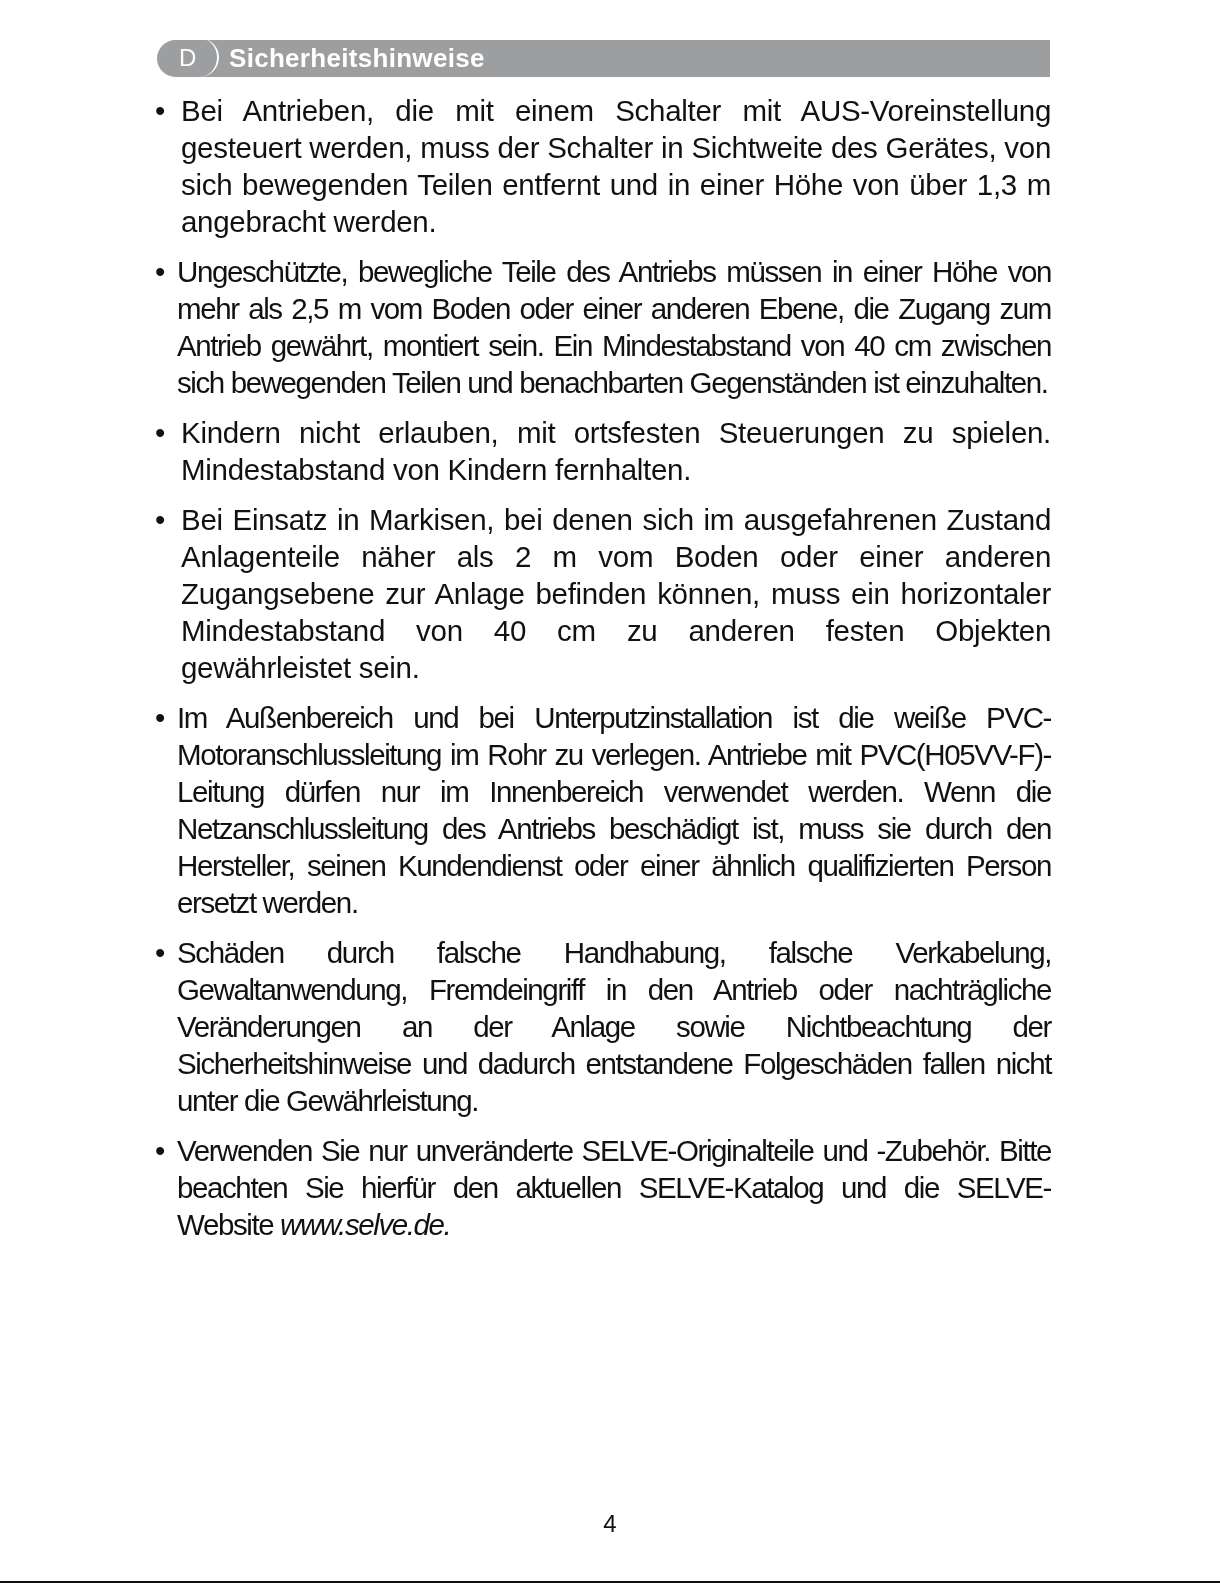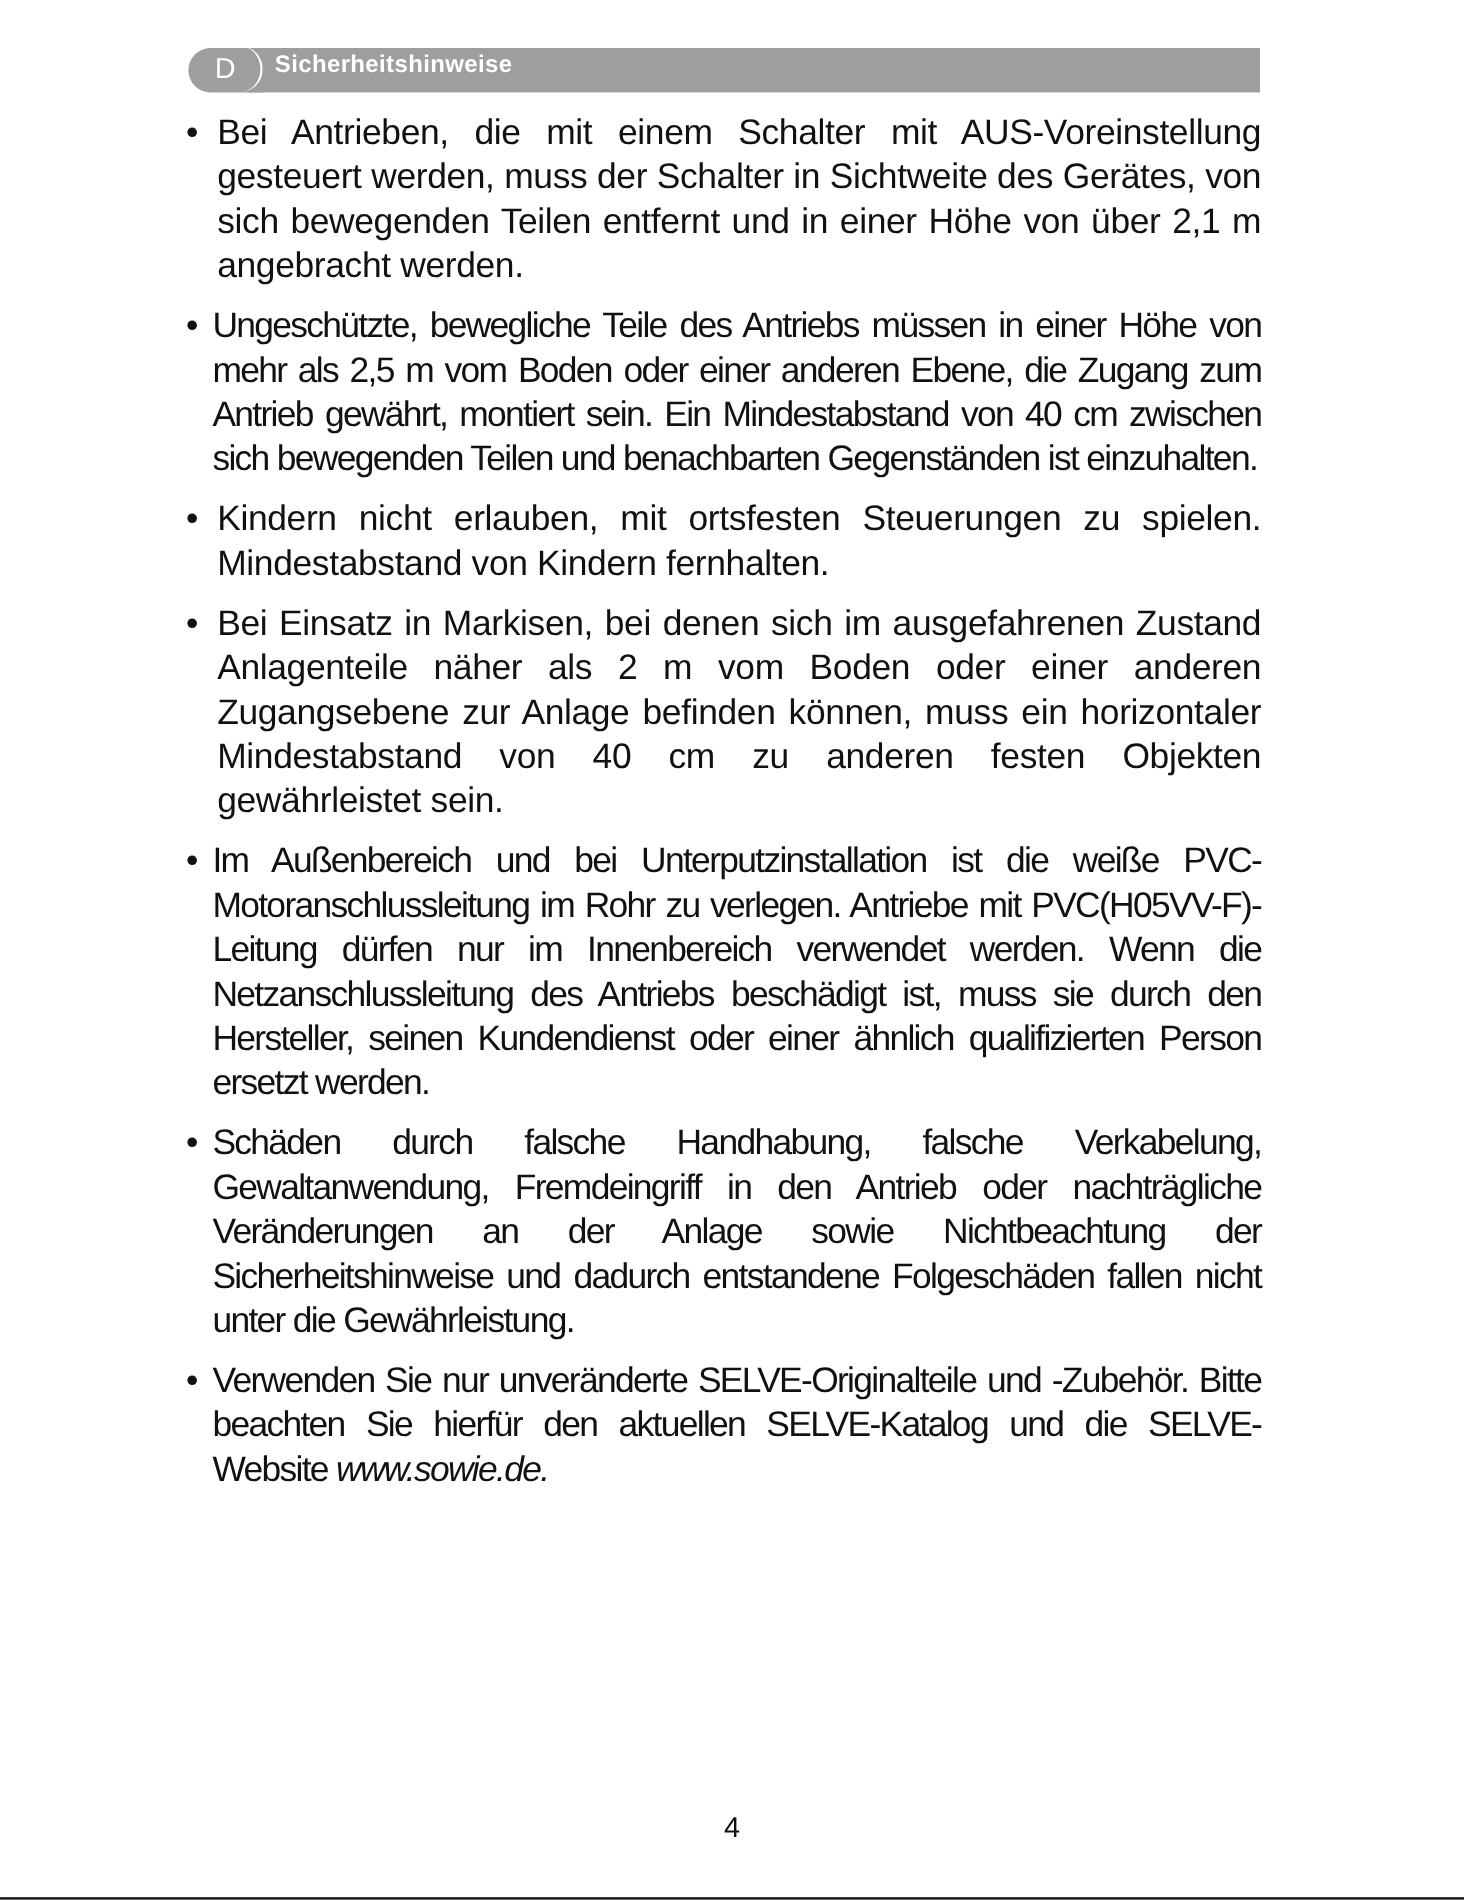--- a/index.html
+++ b/index.html
@@ -5,21 +5,21 @@
   html, body { margin: 0; padding: 0; background: #ffffff; }
   body { width: 1220px; height: 1583px; position: relative; overflow: hidden;
          font-family: "Liberation Sans", sans-serif; color: #111; }
   .header { position: absolute; left: 157px; top: 40px; width: 893px; height: 37px; }
   .header-bar { position: absolute; left: 50px; top: 0; right: 0; height: 37px; background: #9d9ea0; }
   .header-badge { position: absolute; left: 0; top: 0; width: 62px; height: 37px; background: #9d9ea0;
                   border-radius: 19px 0 0 19px; }
   .badge-letter { position: absolute; left: 22px; top: 4px; font-size: 24px; color: #fff; }
   .badge-curve { position: absolute; left: 26px; top: -2px; width: 34px; height: 39px;
                  border-right: 2px solid #fff; border-radius: 0 20px 20px 0; }
-  .header-title { position: absolute; left: 72px; top: 3px; font-size: 20px; font-weight: bold; color: #fff;
+  .header-title { position: absolute; left: 72px; top: 3px; font-size: 26px; font-weight: bold; color: #fff;
                   letter-spacing: 0.3px; }
   .content { position: absolute; left: 155px; top: 92px; width: 896px; }
   .item { position: relative; padding-left: 26px; margin-bottom: 13px; font-size: 29.5px; line-height: 37px;
           text-align: justify; letter-spacing: -0.3px; }
   .item.condensed { letter-spacing: -1.4px; padding-left: 22px; }
   .bullet { position: absolute; left: 0; top: 0; }
   .item em { font-style: italic; }
   .page-number { position: absolute; left: 0; width: 1220px; top: 1510px; text-align: center; font-size: 24px; }
   .bottom-rule { position: absolute; left: 0; right: 0; bottom: 0; height: 2px; background: #111; }
 </style>
@@ -31,21 +31,21 @@
   <div class="header-badge">
     <span class="badge-letter">D</span>
     <span class="badge-curve"></span>
   </div>
   <div class="header-title">Sicherheitshinweise</div>
 </div>
 
 <div class="content">
   <div class="item">
     <span class="bullet">•</span>
-    <span>Bei Antrieben, die mit einem Schalter mit AUS-Voreinstellung gesteuert werden, muss der Schalter in Sichtweite des Gerätes, von sich bewegenden Teilen entfernt und in einer Höhe von über 2,1 m angebracht werden.</span>
+    <span>Bei Antrieben, die mit einem Schalter mit AUS-Voreinstellung gesteuert werden, muss der Schalter in Sichtweite des Gerätes, von sich bewegenden Teilen entfernt und in einer Höhe von über 1,3 m angebracht werden.</span>
   </div>
   <div class="item condensed">
     <span class="bullet">•</span>
     <span>Ungeschützte, bewegliche Teile des Antriebs müssen in einer Höhe von mehr als 2,5 m vom Boden oder einer anderen Ebene, die Zugang zum Antrieb gewährt, montiert sein. Ein Mindest­abstand von 40 cm zwischen sich bewegenden Teilen und benachbarten Gegenständen ist einzuhalten.</span>
   </div>
   <div class="item">
     <span class="bullet">•</span>
     <span>Kindern nicht erlauben, mit ortsfesten Steuerungen zu spielen. Mindestabstand von Kindern fernhalten.</span>
   </div>
   <div class="item">
@@ -55,18 +55,18 @@
   <div class="item condensed">
     <span class="bullet">•</span>
     <span>Im Außenbereich und bei Unterputzinstallation ist die weiße PVC-Motoranschlussleitung im Rohr zu verlegen. Antriebe mit PVC(H05VV-F)-Leitung dürfen nur im Innenbereich verwendet werden. Wenn die Netzanschlussleitung des Antriebs beschä­digt ist, muss sie durch den Hersteller, seinen Kundendienst oder einer ähnlich qualifizierten Person ersetzt werden.</span>
   </div>
   <div class="item condensed">
     <span class="bullet">•</span>
     <span>Schäden durch falsche Handhabung, falsche Verkabelung, Gewaltanwendung, Fremdeingriff in den Antrieb oder nachträg­liche Veränderungen an der Anlage sowie Nichtbeachtung der Sicherheitshinweise und dadurch entstandene Folgeschäden fallen nicht unter die Gewährleistung.</span>
   </div>
   <div class="item condensed">
     <span class="bullet">•</span>
-    <span>Verwenden Sie nur unveränderte SELVE-Originalteile und -Zube­hör. Bitte beachten Sie hierfür den aktuellen SELVE-Katalog und die SELVE-Website </span><em>www.sowie.de.</em>
+    <span>Verwenden Sie nur unveränderte SELVE-Originalteile und -Zube­hör. Bitte beachten Sie hierfür den aktuellen SELVE-Katalog und die SELVE-Website </span><em>www.selve.de.</em>
   </div>
 </div>
 
 <div class="page-number">4</div>
 <div class="bottom-rule"></div>
 
 </body></html>

